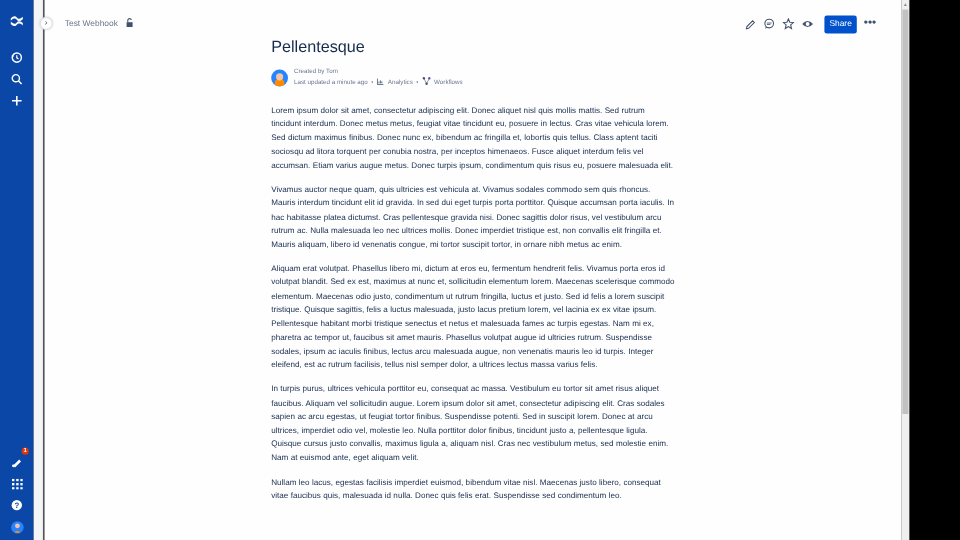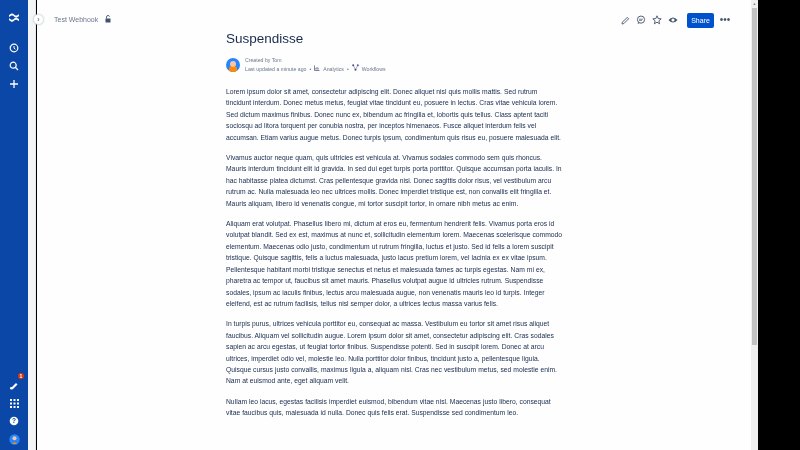--- a/index.html
+++ b/index.html
@@ -179,21 +179,21 @@
             <path d="M0.5 5 Q5 0 9.5 5 Q5 10 0.5 5 Z" fill="#42526e"></path>
             <circle cx="5" cy="5" r="1.6" fill="#fff"></circle>
           </svg>
       </div>
       <div class="share-btn">Share</div>
       <div class="more">•••</div>
     </div>
   </div>
 
   <div class="content">
-    <h1 class="title">Suspendisse</h1>
+    <h1 class="title">Pellentesque</h1>
     <div class="meta">
       <div class="avatar">
         <div class="body"></div>
           <div class="face"></div>
       </div>
       <div class="meta-lines">
         <div>Created by Tom</div>
         <div class="meta-line2">
           <span>Last updated a minute ago</span>
           <span class="dot">•</span>

